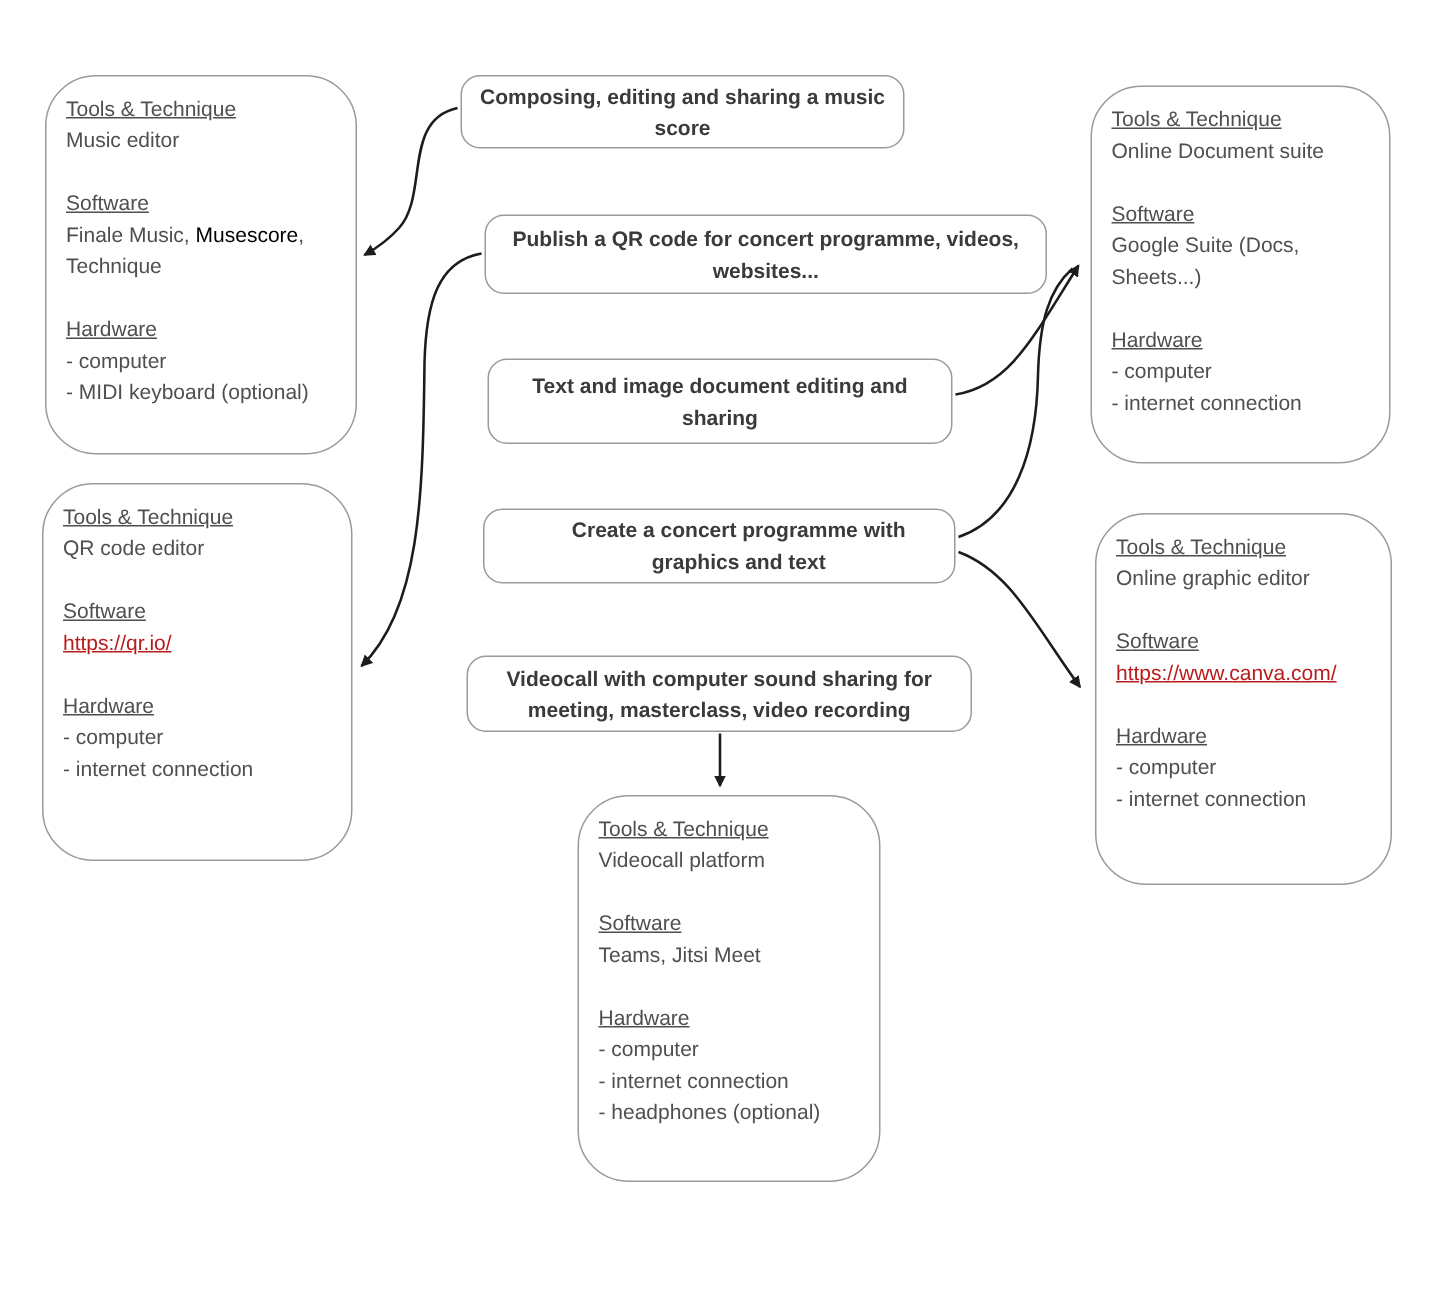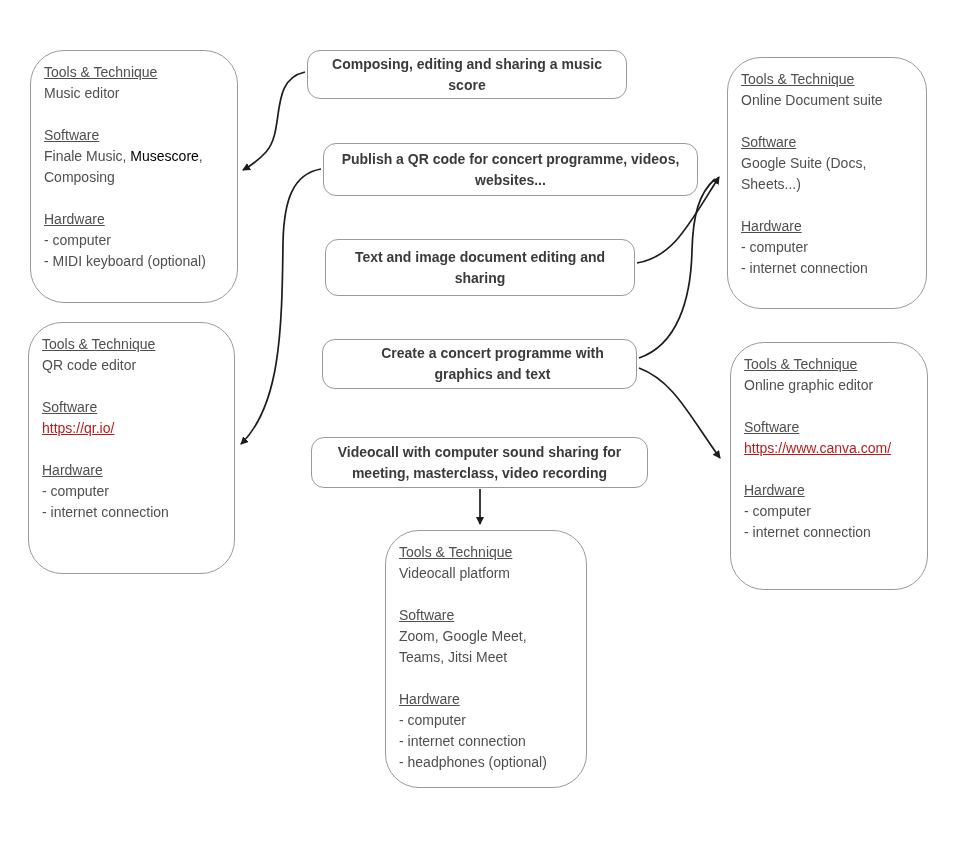--- a/index.html
+++ b/index.html
@@ -54,21 +54,21 @@
       </marker>
     </defs>
     <path d="M 305 72 C 268 80 286 130 266 152 C 258 161 250 166 243 170" fill="none" stroke="#1c1c1c" stroke-width="1.7" marker-end="url(#arrowhead)"></path>
     <path d="M 321 169 C 292 174 284 202 283 242 C 282 332 280 406 241 444" fill="none" stroke="#1c1c1c" stroke-width="1.7" marker-end="url(#arrowhead)"></path>
     <path d="M 637 263 C 673 257 688 226 719 177" fill="none" stroke="#1c1c1c" stroke-width="1.7" marker-end="url(#arrowhead)"></path>
     <path d="M 639 358 C 677 345 691 300 692 250 C 693 215 699 193 715 179" fill="none" stroke="#1c1c1c" stroke-width="1.7"></path>
     <path d="M 639 368 C 674 381 690 417 720 458" fill="none" stroke="#1c1c1c" stroke-width="1.7" marker-end="url(#arrowhead)"></path>
     <path d="M 480 489 L 480 524" fill="none" stroke="#1c1c1c" stroke-width="1.7" marker-end="url(#arrowhead)"></path>
   </svg>
 
-  <div class="task-box" style="left:307px;top:50px;width:320px;height:49px;">
+  <div class="task-box" style="left:307px;top:50px;width:296px;height:49px;">
     <span>Composing, editing and sharing a music score</span>
   </div>
 
   <div class="task-box" style="left:323px;top:143px;width:375px;height:53px;">
     <span>Publish a QR code for concert programme, videos, websites...</span>
   </div>
 
   <div class="task-box" style="left:325px;top:239px;width:310px;height:57px;">
     <span>Text and image document editing and sharing</span>
   </div>
@@ -80,21 +80,21 @@
   <div class="task-box" style="left:311px;top:437px;width:337px;height:51px;">
     <span>Videocall with computer sound sharing for meeting, masterclass, video recording</span>
   </div>
 
   <div class="tool-box" style="left:30px;top:50px;width:208px;height:253px;">
     <div class="heading">Tools &amp; Technique</div>
     <div>Music editor</div>
     <div class="spacer"></div>
     <div class="heading">Software</div>
     <div><span>Finale Music, </span><span class="bold">Musescore</span><span>,</span></div>
-    <div>Composing</div>
+    <div>Technique</div>
     <div class="spacer"></div>
     <div class="heading">Hardware</div>
     <div>- computer</div>
     <div>- MIDI keyboard (optional)</div>
   </div>
 
   <div class="tool-box" style="left:28px;top:322px;width:207px;height:252px;">
     <div class="heading">Tools &amp; Technique</div>
     <div>QR code editor</div>
     <div class="spacer"></div>
@@ -129,21 +129,20 @@
     <div class="heading">Hardware</div>
     <div>- computer</div>
     <div>- internet connection</div>
   </div>
 
   <div class="tool-box" style="left:385px;top:530px;width:202px;height:258px;">
     <div class="heading">Tools &amp; Technique</div>
     <div>Videocall platform</div>
     <div class="spacer"></div>
     <div class="heading">Software</div>
-    <div>Zoom, Google Meet,</div>
     <div>Teams, Jitsi Meet</div>
     <div class="spacer"></div>
     <div class="heading">Hardware</div>
     <div>- computer</div>
     <div>- internet connection</div>
     <div>- headphones (optional)</div>
   </div>
 
 </div>
 

